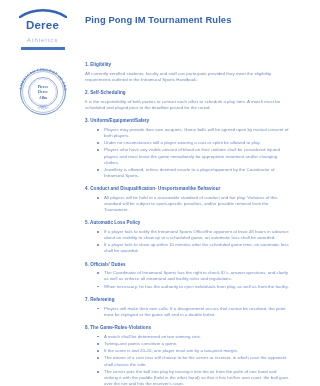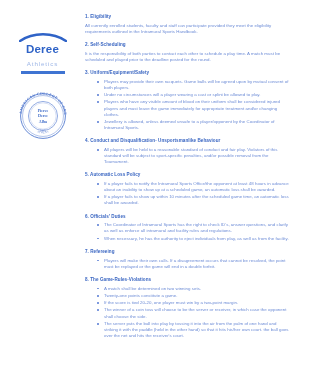--- a/index.html
+++ b/index.html
@@ -19,21 +19,21 @@
     width: 298px;
     height: 386px;
     background: #ffffff;
     position: relative;
     display: flex;
   }
   
   .brand-col {
     width: 85px;
     flex: 0 0 85px;
-    padding-top: 32px;
+    padding-top: 8px;
     box-sizing: border-box;
   }
   .deree-logo {
     text-align: center;
     padding: 0 6px;
   }
   .arc {
     display: block;
     margin: 0 auto 1px auto;
   }
@@ -155,20 +155,21 @@
         <text x="50" y="42" text-anchor="middle" font-family="'Liberation Serif', serif" font-size="7.2" font-weight="bold" fill="#3f6cc9">Pierce</text>
         <text x="50" y="52" text-anchor="middle" font-family="'Liberation Serif', serif" font-size="7.2" font-weight="bold" fill="#3f6cc9">Deree</text>
         <text x="50" y="62" text-anchor="middle" font-family="'Liberation Serif', serif" font-size="7.2" font-weight="bold" fill="#3f6cc9">Alba</text>
         <text x="50" y="78" text-anchor="middle" font-family="'Liberation Serif', serif" font-size="5.2" fill="#6d8cd6">1875</text>
       </svg>
     </div>
 
   </div>
 
   <div class="content-col">
+    <h1 class="doc-title">Ping Pong IM Tournament Rules</h1>
     <div id="sections-host">
         <div class="section">
           <div class="section-heading">1. Eligibility</div>
           <p class="section-para">All currently enrolled students, faculty and staff can participate provided they meet the eligibility requirements outlined in the Intramural Sports Handbook.</p>
         </div>
         <div class="section">
           <div class="section-heading">2. Self-Scheduling</div>
           <p class="section-para">It is the responsibility of both parties to contact each other to schedule a play time. A match must be scheduled and played prior to the deadline posted for the round.</p>
         </div>
         <div class="section">

